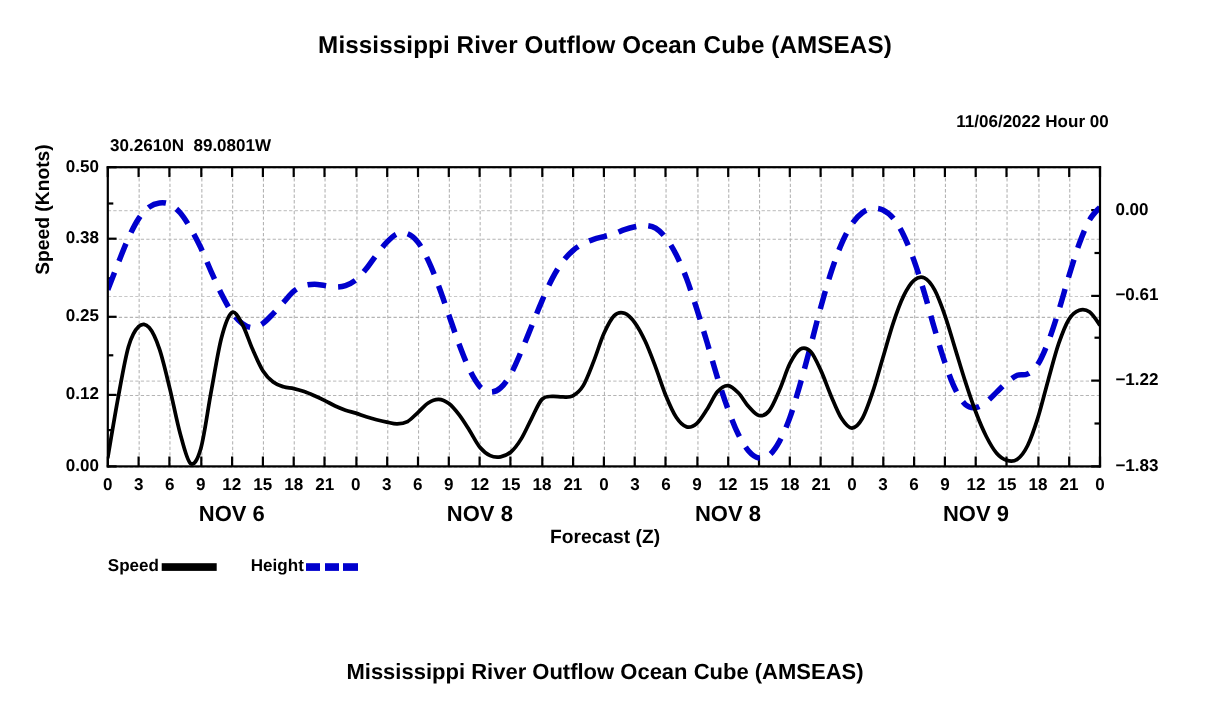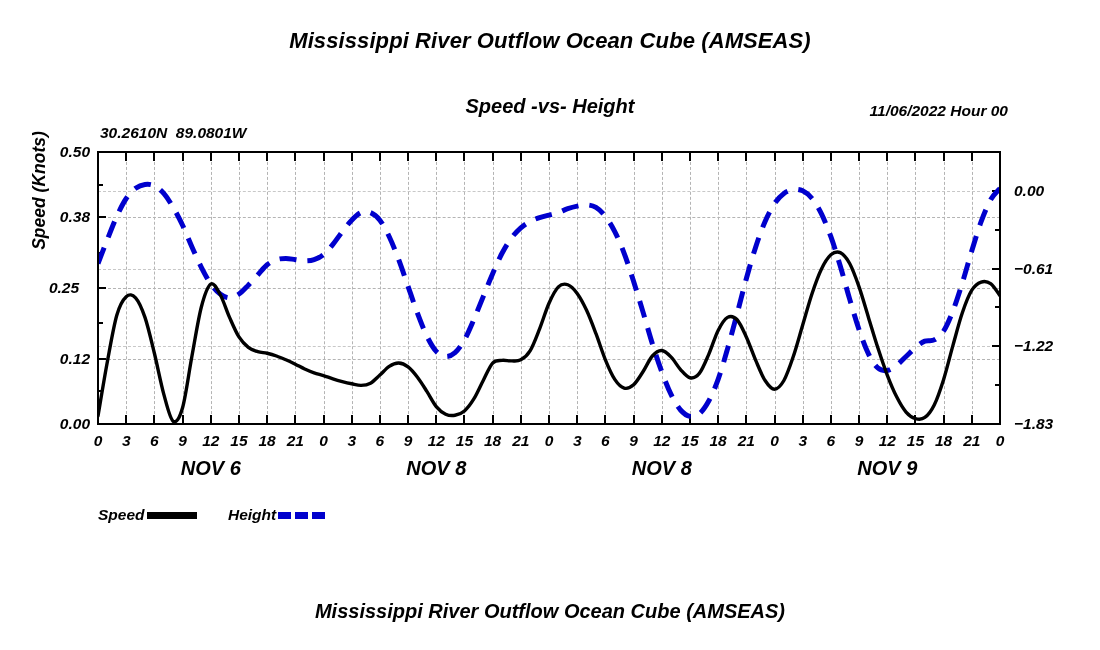--- a/index.html
+++ b/index.html
@@ -1,21 +1,21 @@
 <!DOCTYPE html>
 <html><head>
 <meta charset="utf-8">
 <style>
   html,body{margin:0;padding:0;}
   body{
     width:1100px;height:650px;background:#ffffff;
     font-family:"Liberation Sans", sans-serif;
     color:#000;overflow:hidden;position:relative;
   }
-  .page{position:relative;width:1100px;height:650px;font-style:italic;}
+  .page{position:relative;width:1100px;height:650px;}
 
   .title-top{
     position:absolute;top:28px;left:0;width:1100px;text-align:center;
     font-size:22px;font-weight:bold;letter-spacing:0.1px;
   }
   .title-bottom{
     position:absolute;top:600px;left:0;width:1100px;text-align:center;
     font-size:20px;font-weight:bold;
   }
 
@@ -111,29 +111,28 @@
 <body>
 
 <div class="page">
 
   <div class="title-top">Mississippi River Outflow Ocean Cube (AMSEAS)</div>
 
   <div class="hdr-left">
     <div>30.2610N  89.0801W</div>
   </div>
 
-  <div class="hdr-center">Speed -vs- Height</div>
   <div class="hdr-right">11/06/2022 Hour 00</div>
 
   <div class="axis-title-left">Speed (Knots)</div>
 
   <div id="ytick-labels-left">
       <div class="ylab-left" style="top: 415px;">0.00</div>
       <div class="ylab-left" style="top: 349.72px;">0.12</div>
-      <div class="ylab-left" style="top: 279px; text-align: center;">0.25</div>
+      <div class="ylab-left" style="top: 279px;">0.25</div>
       <div class="ylab-left" style="top: 208.28px;">0.38</div>
       <div class="ylab-left" style="top: 143px;">0.50</div>
     </div>
   <div id="ytick-labels-right">
       <div class="ylab-right" style="top: 415px;">−1.83</div>
       <div class="ylab-right" style="top: 337.286px;">−1.22</div>
       <div class="ylab-right" style="top: 259.571px;">−0.61</div>
       <div class="ylab-right" style="top: 181.857px;">0.00</div>
     </div>
   <div id="xtick-labels">
@@ -171,20 +170,21 @@
       <div class="xtick-lab" style="left: 956.812px;">21</div>
       <div class="xtick-lab" style="left: 985px;">0</div>
     </div>
   <div id="day-labels">
       <div class="day-lab" style="left: 155.75px;">NOV 6</div>
       <div class="day-lab" style="left: 381.25px;">NOV 8</div>
       <div class="day-lab" style="left: 606.75px;">NOV 8</div>
       <div class="day-lab" style="left: 832.25px;">NOV 9</div>
     </div>
 
+  <div class="xaxis-title">Forecast (Z)</div>
 
   <div class="plot">
     <div class="plot-bg"></div>
     <div id="gridlines">
         <div class="vgrid" style="left: 28.1875px;"></div>
         <div class="vgrid" style="left: 56.375px;"></div>
         <div class="vgrid" style="left: 84.5625px;"></div>
         <div class="vgrid" style="left: 112.75px;"></div>
         <div class="vgrid" style="left: 140.938px;"></div>
         <div class="vgrid" style="left: 169.125px;"></div>

